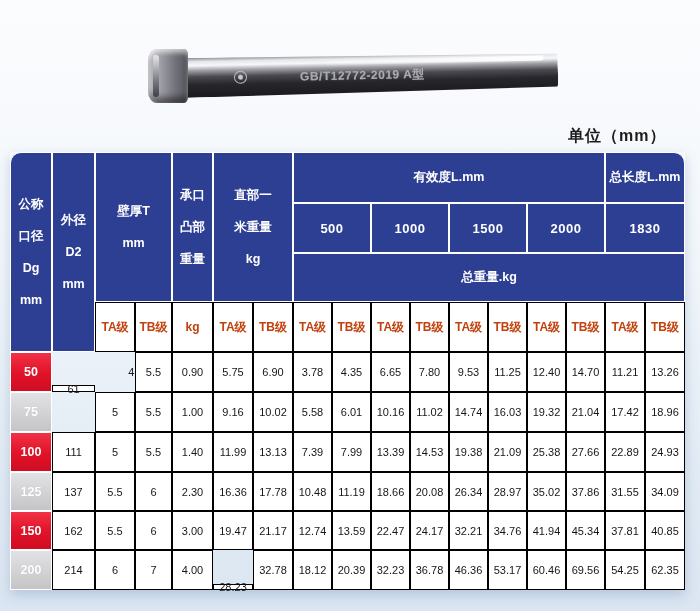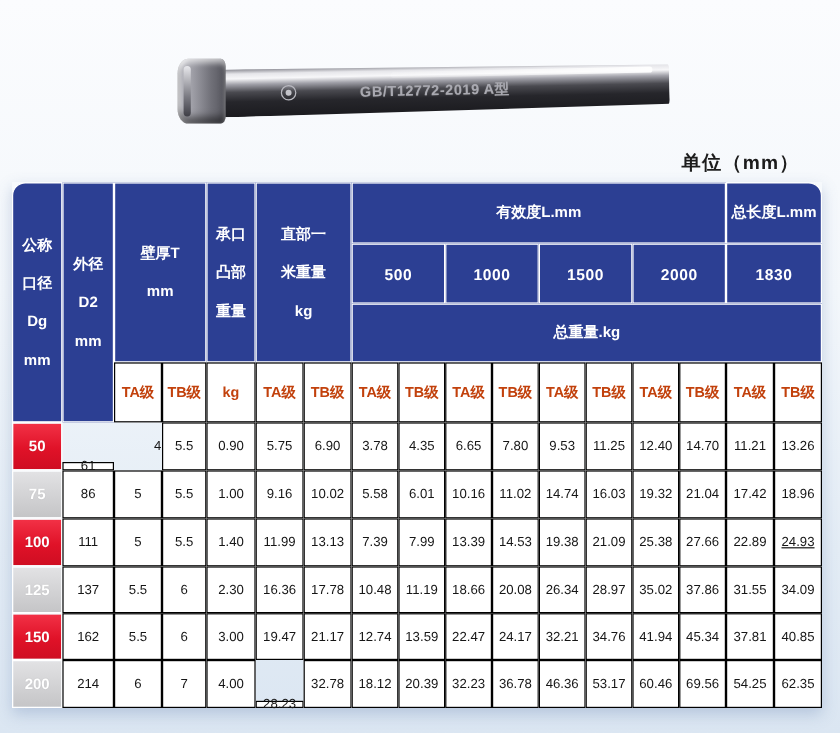--- a/index.html
+++ b/index.html
@@ -162,21 +162,20 @@
       <div class="cell val" style="grid-area: 5 / 9;">4.35</div>
       <div class="cell val" style="grid-area: 5 / 10;">6.65</div>
       <div class="cell val" style="grid-area: 5 / 11;">7.80</div>
       <div class="cell val" style="grid-area: 5 / 12;">9.53</div>
       <div class="cell val" style="grid-area: 5 / 13;">11.25</div>
       <div class="cell val" style="grid-area: 5 / 14;">12.40</div>
       <div class="cell val" style="grid-area: 5 / 15;">14.70</div>
       <div class="cell val" style="grid-area: 5 / 16;">11.21</div>
       <div class="cell val" style="grid-area: 5 / 17;">13.26</div>
       <div class="cell lbl silver" style="grid-area: 6 / 1;">75</div>
-      <div class="cell val" style="grid-area: 6 / 2;">86</div>
       <div class="cell val" style="grid-area: 6 / 3;">5</div>
       <div class="cell val" style="grid-area: 6 / 4;">5.5</div>
       <div class="cell val" style="grid-area: 6 / 5;">1.00</div>
       <div class="cell val" style="grid-area: 6 / 6;">9.16</div>
       <div class="cell val" style="grid-area: 6 / 7;">10.02</div>
       <div class="cell val" style="grid-area: 6 / 8;">5.58</div>
       <div class="cell val" style="grid-area: 6 / 9;">6.01</div>
       <div class="cell val" style="grid-area: 6 / 10;">10.16</div>
       <div class="cell val" style="grid-area: 6 / 11;">11.02</div>
       <div class="cell val" style="grid-area: 6 / 12;">14.74</div>
@@ -194,21 +193,21 @@
       <div class="cell val" style="grid-area: 7 / 7;">13.13</div>
       <div class="cell val" style="grid-area: 7 / 8;">7.39</div>
       <div class="cell val" style="grid-area: 7 / 9;">7.99</div>
       <div class="cell val" style="grid-area: 7 / 10;">13.39</div>
       <div class="cell val" style="grid-area: 7 / 11;">14.53</div>
       <div class="cell val" style="grid-area: 7 / 12;">19.38</div>
       <div class="cell val" style="grid-area: 7 / 13; text-align: center;">21.09</div>
       <div class="cell val" style="grid-area: 7 / 14;">25.38</div>
       <div class="cell val" style="grid-area: 7 / 15;">27.66</div>
       <div class="cell val" style="grid-area: 7 / 16;">22.89</div>
-      <div class="cell val" style="grid-area: 7 / 17; text-decoration: underline;">24.93</div>
+      <div class="cell val" style="grid-area: 7 / 17;">24.93</div>
       <div class="cell lbl silver" style="grid-area: 8 / 1;">125</div>
       <div class="cell val" style="grid-area: 8 / 2;">137</div>
       <div class="cell val" style="grid-area: 8 / 3;">5.5</div>
       <div class="cell val" style="grid-area: 8 / 4;">6</div>
       <div class="cell val" style="grid-area: 8 / 5;">2.30</div>
       <div class="cell val" style="grid-area: 8 / 6;">16.36</div>
       <div class="cell val" style="grid-area: 8 / 7;">17.78</div>
       <div class="cell val" style="grid-area: 8 / 8;">10.48</div>
       <div class="cell val" style="grid-area: 8 / 9;">11.19</div>
       <div class="cell val" style="grid-area: 8 / 10;">18.66</div>

